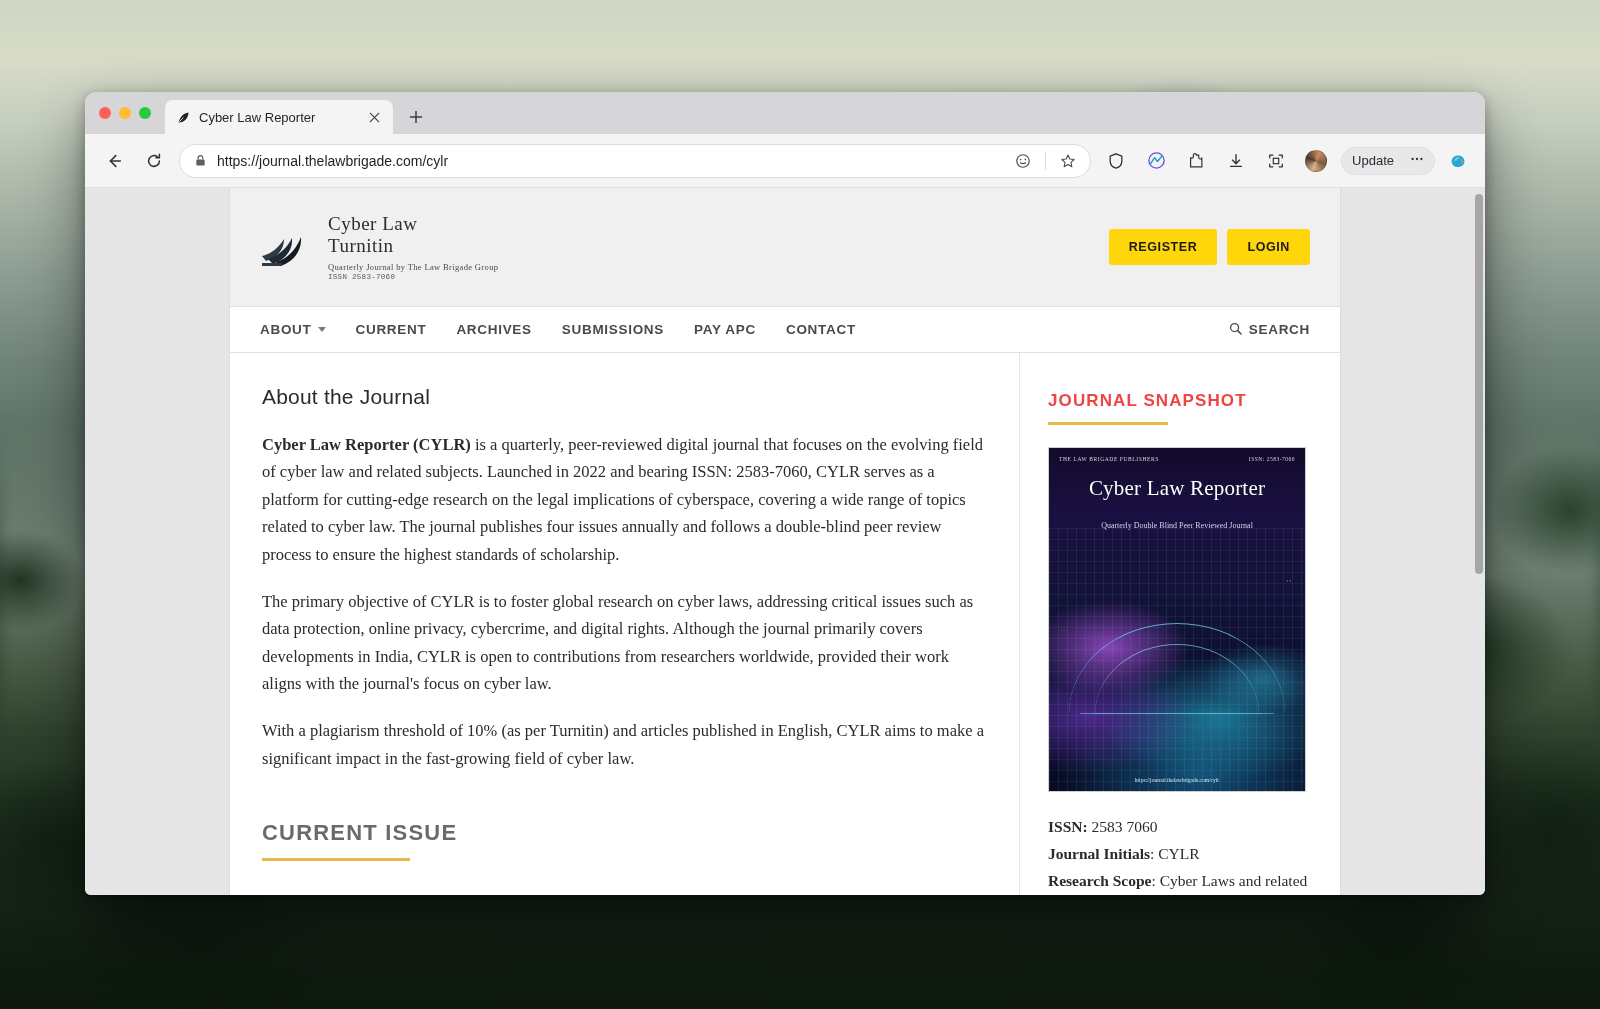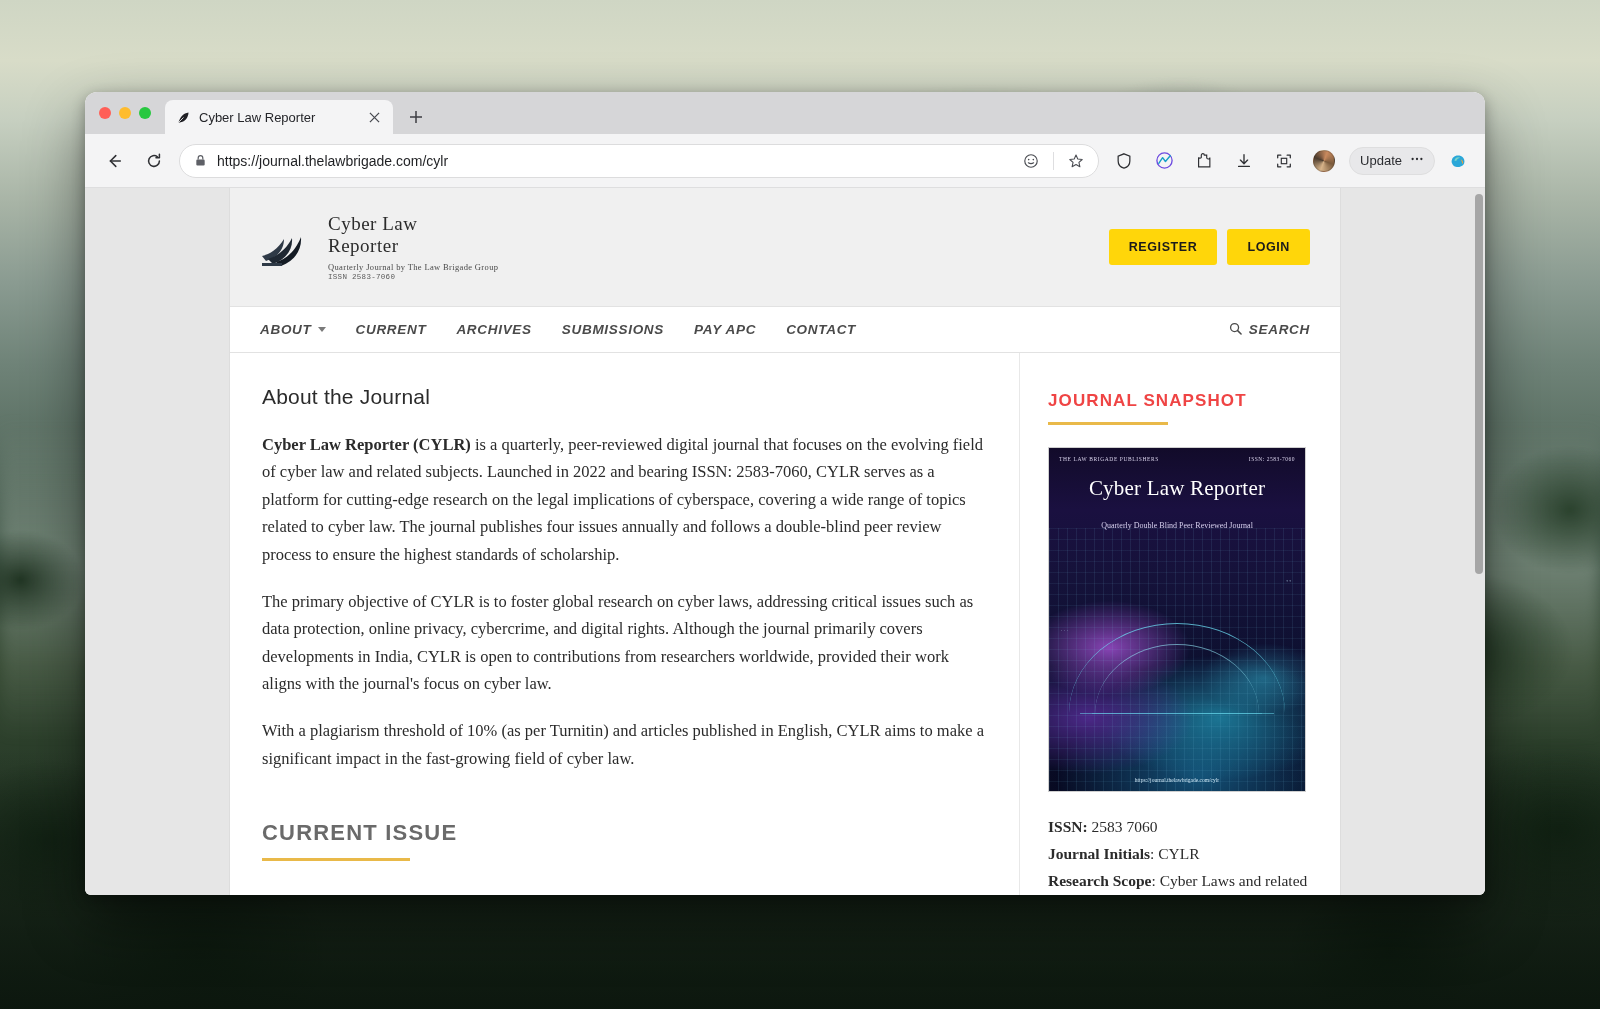--- a/index.html
+++ b/index.html
@@ -148,21 +148,21 @@
   .sep { width:1px; height:18px; background:#dedee0; }
   .tbicon { width:30px; height:30px; display:flex; align-items:center; justify-content:center; color:#2f3034; }
   .avatar-img {
     width:22px; height:22px; border-radius:50%;
     background: conic-gradient(from 20deg, #c98a5e, #7a5a3c, #d8b48a, #4a3a2c, #c98a5e);
     border: 1px solid rgba(0,0,0,.15);
   }
   .update-pill {
     height: 28px; border-radius: 14px;
     background: #e8e8ea;
-    display:flex; align-items:center; gap:8px;
+    display:flex; align-items:center; gap:16px;
     padding: 0 10px;
     font-size: 13px; color:#2b2c30;
     border: 1px solid #dededf;
   }
   .copilot {
     width:26px; height:26px; border-radius:6px;
     display:flex; align-items:center; justify-content:center;
   }
 
   
@@ -220,21 +220,20 @@
 
   
   .site-nav {
     height: 47px;
     border-top: 1px solid #e2e2e2;
     border-bottom: 1px solid #e2e2e2;
     display: flex; align-items: center;
     padding: 12px 30px;
     justify-content: space-between;
     background: #fff;
-    font-style: italic;
   }
   .nav-items { display: flex; align-items:center; gap: 30px; }
   .nav-item {
     font-size: 13.5px; font-weight: 700; letter-spacing: .7px;
     color: #4a4a4a;
     display:flex; align-items:center; gap:6px;
   }
   .caret { width:0; height:0; border-left:4px solid transparent; border-right:4px solid transparent;
            border-top:5px solid #7a7a7a; display:inline-block; }
   .nav-search { display:flex; align-items:center; gap:7px; font-size:13.5px; font-weight:700;
@@ -504,21 +503,21 @@
             <div class="brand-logo">
               <svg width="52" height="48" viewBox="0 0 52 48">
                 <path d="M2 33 C10 31 18 26 24 16 C24 26 18 34 6 38 Z" fill="#2f3a47"></path>
                 <path d="M8 36 C17 33 26 27 32 15 C33 27 26 36 13 41 Z" fill="#1f2833"></path>
                 <path d="M16 39 C26 36 35 29 41 14 C42 28 34 38 21 43 Z" fill="#141b24"></path>
                 <rect x="2" y="40" width="20" height="3" fill="#2f3a47"></rect>
               </svg>
             </div>
             <div class="brand-text">
               <div class="l1">Cyber Law</div>
-              <div class="l1">Reporter</div>
+              <div class="l1">Turnitin</div>
               <div class="l2">Quarterly Journal by The Law Brigade Group</div>
               <div class="l3">ISSN 2583-7060</div>
             </div>
           </div>
           <div class="hdr-actions">
             <button class="btn-yellow">REGISTER</button>
             <button class="btn-yellow">LOGIN</button>
           </div>
         </div>
 

